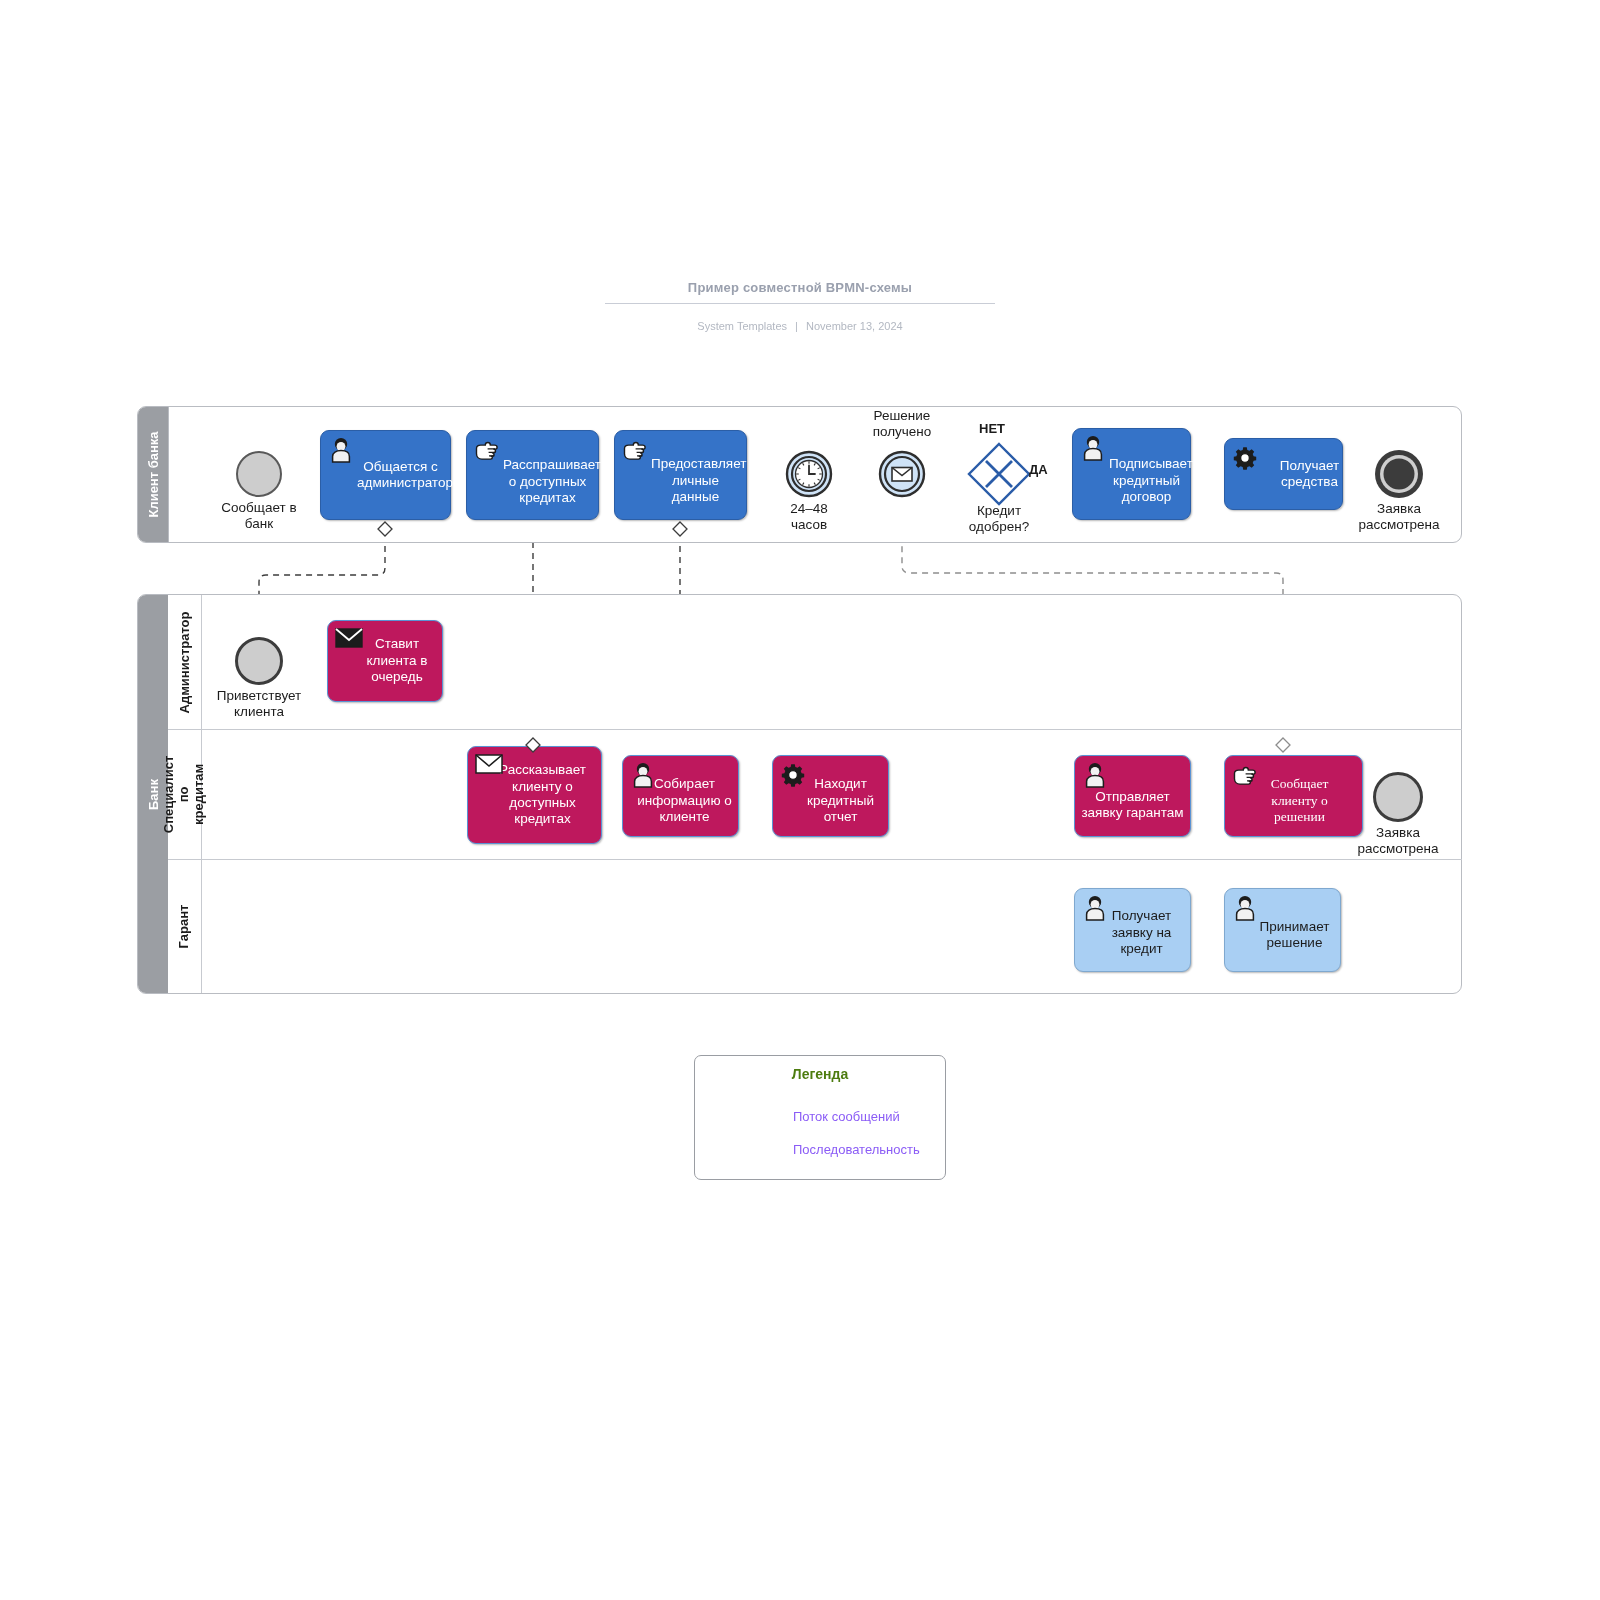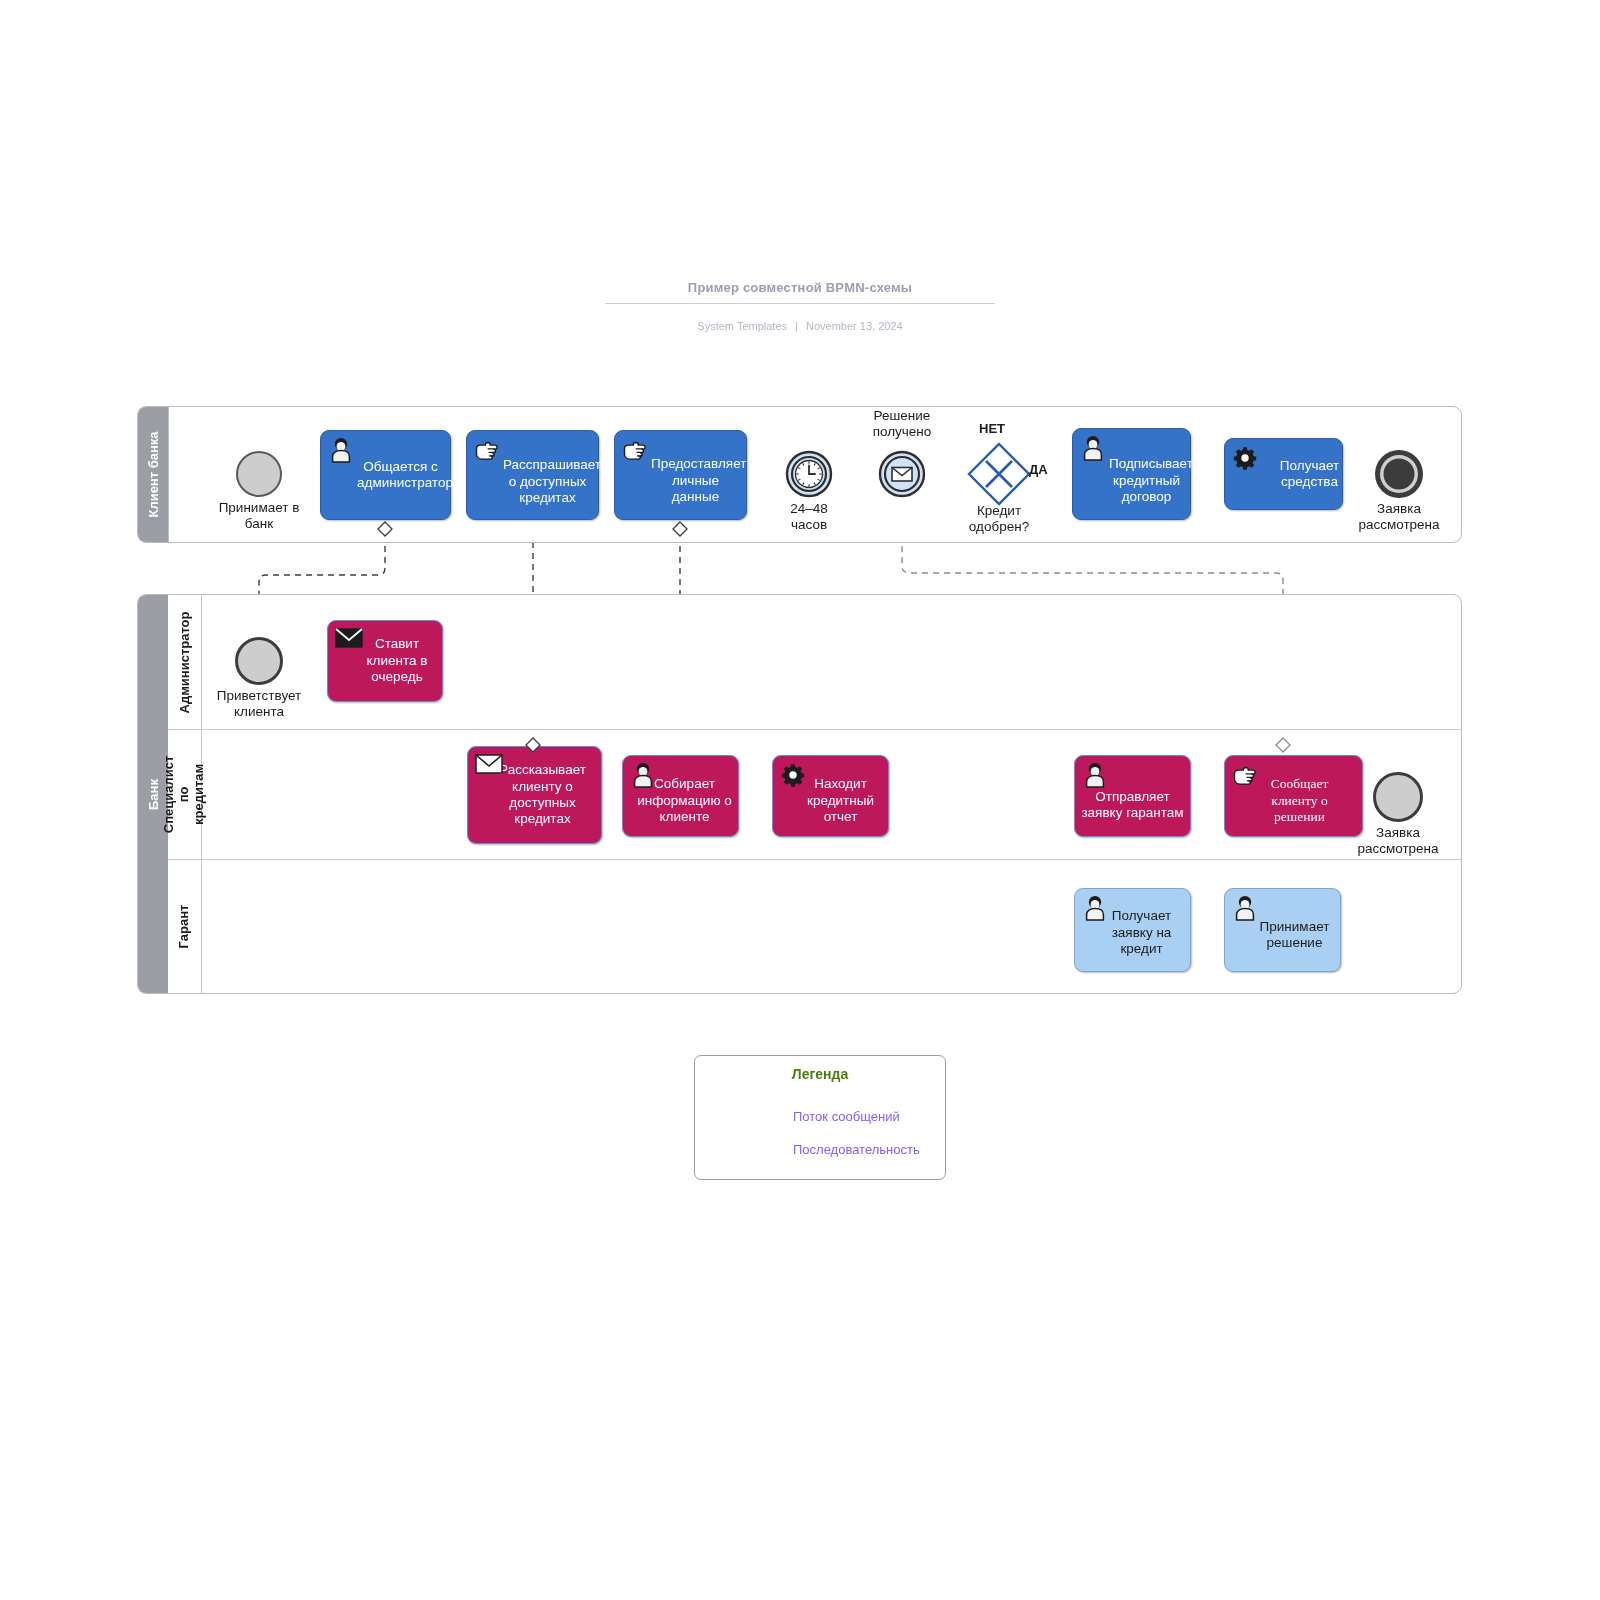--- a/index.html
+++ b/index.html
@@ -162,21 +162,21 @@
     </g>
   </svg>
 
   <div class="pool" style="left:137px;top:406px;width:1325px;height:137px;">
     <div class="pool-hdr">
       <span>Клиент банка</span>
     </div>
   </div>
 
   <div class="ev ev-start" style="left:236px;top:451px;width:46px;height:46px;"></div>
-  <div class="ev-lbl" style="left:199px;top:500px;width:120px;white-space:pre-line;">Принимает в
+  <div class="ev-lbl" style="left:199px;top:500px;width:120px;white-space:pre-line;">Сообщает в
 банк</div>
 
   <div class="task dark" style="left:320px;top:430px;width:131px;height:90px;">
     <span class="ticon">
       <svg viewBox="0 0 26 26" width="26" height="26">
         <ellipse cx="13" cy="7" rx="6.2" ry="6" fill="#1c1c1c"></ellipse>
         <path d="M7.3 7.6 a6 6 0 0 0 11.4 0 a5.2 5.2 0 0 1 -11.4 0z" fill="#1c1c1c"></path>
         <ellipse cx="13" cy="9.6" rx="4.4" ry="4.6" fill="#f2f2f2"></ellipse>
         <path d="M4.6 25 v-5.6 c0-3.8 3.6-5.8 8.4-5.8 s8.4 2 8.4 5.8 V25 z" fill="#f2f2f2" stroke="#1c1c1c" stroke-width="1.5"></path>
       </svg>

